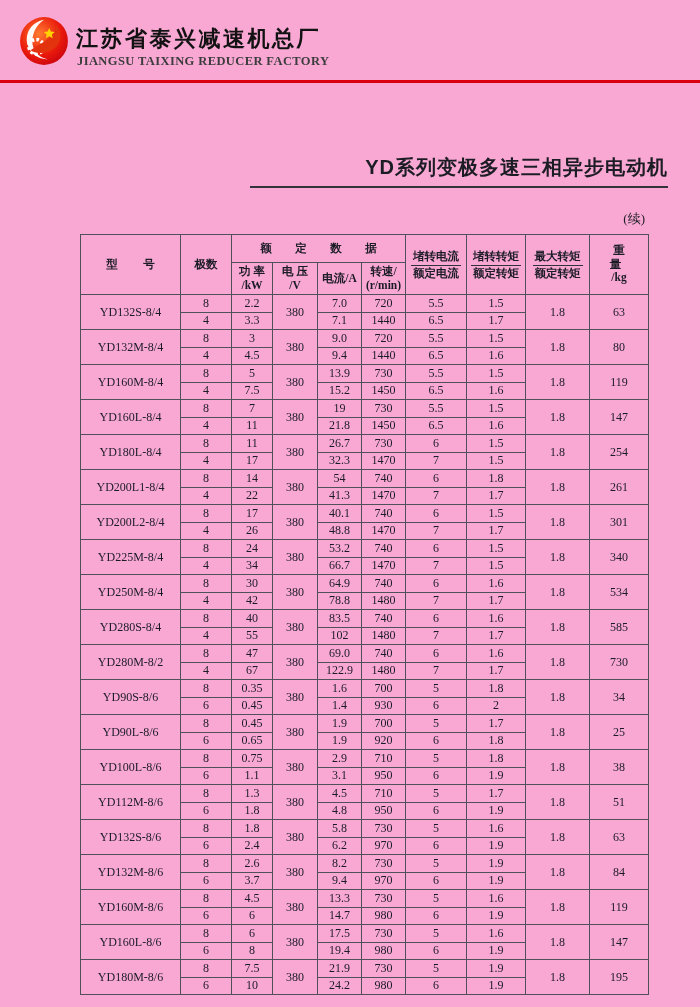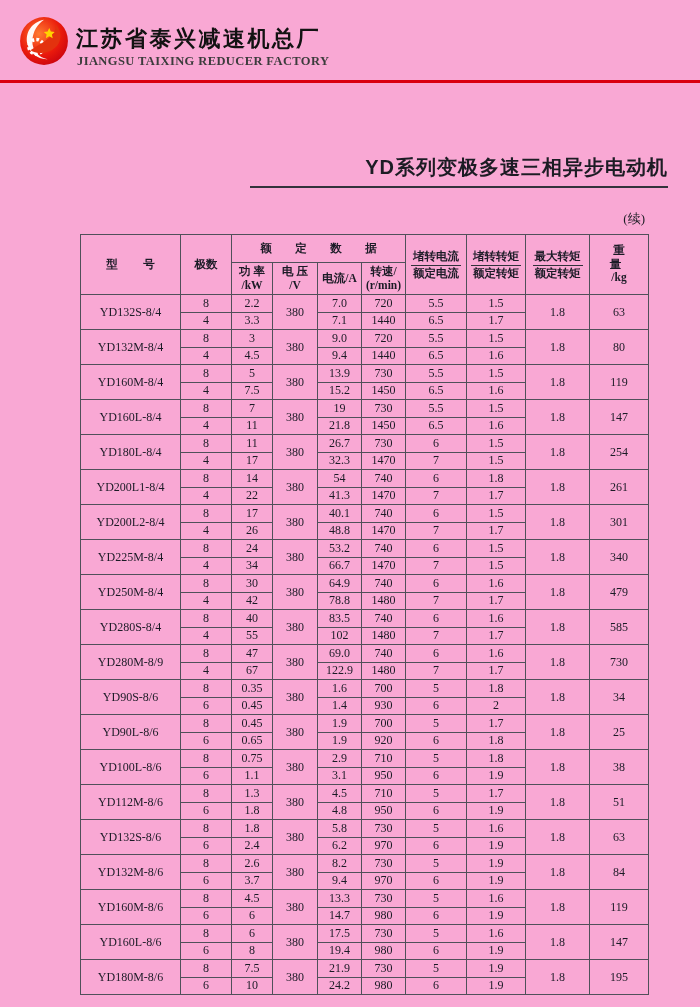--- a/index.html
+++ b/index.html
@@ -284,21 +284,21 @@
         <tr>
           <td rowspan="2">YD250M-8/4</td>
           <td>8</td>
           <td>30</td>
           <td rowspan="2">380</td>
           <td>64.9</td>
           <td>740</td>
           <td>6</td>
           <td>1.6</td>
           <td rowspan="2">1.8</td>
-          <td rowspan="2">479</td>
+          <td rowspan="2">534</td>
         </tr>
         <tr>
           <td>4</td>
           <td>42</td>
           <td>78.8</td>
           <td>1480</td>
           <td>7</td>
           <td>1.7</td>
         </tr>
         <tr>
@@ -315,21 +315,21 @@
         </tr>
         <tr>
           <td>4</td>
           <td>55</td>
           <td>102</td>
           <td>1480</td>
           <td>7</td>
           <td>1.7</td>
         </tr>
         <tr>
-          <td rowspan="2">YD280M-8/9</td>
+          <td rowspan="2">YD280M-8/2</td>
           <td>8</td>
           <td>47</td>
           <td rowspan="2">380</td>
           <td>69.0</td>
           <td>740</td>
           <td>6</td>
           <td>1.6</td>
           <td rowspan="2">1.8</td>
           <td rowspan="2">730</td>
         </tr>

